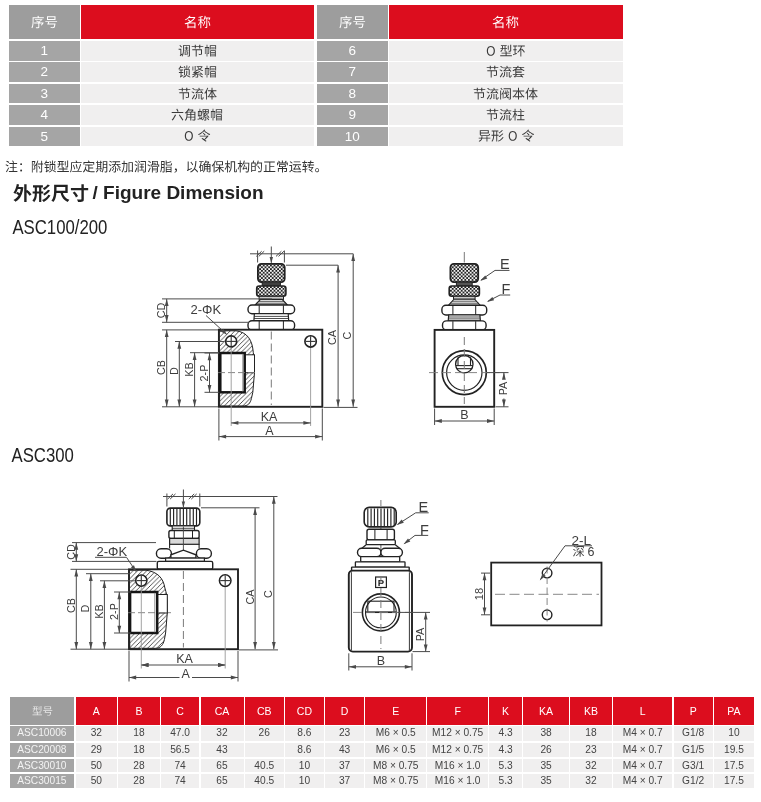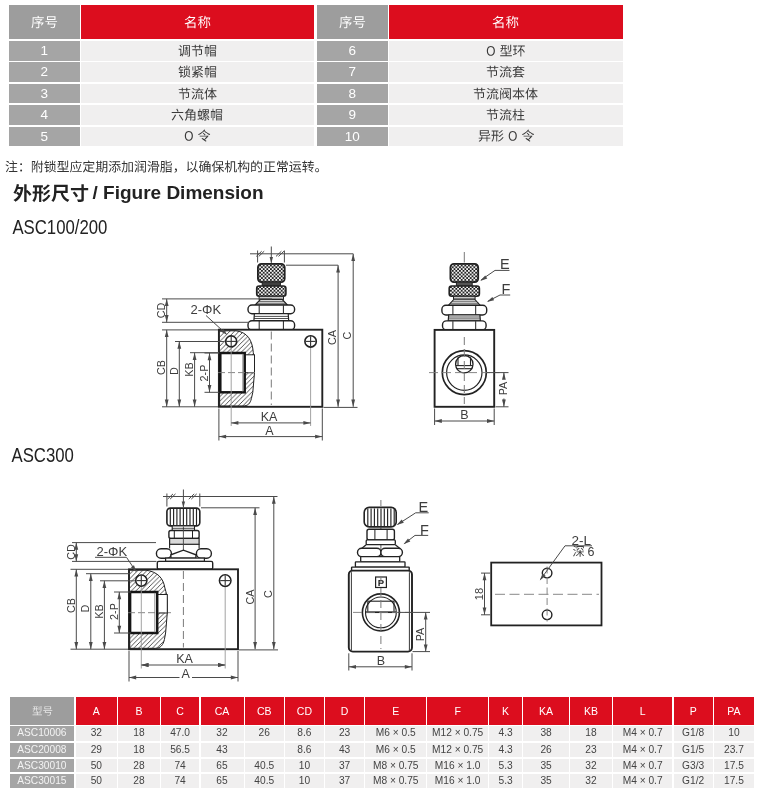--- a/index.html
+++ b/index.html
@@ -551,21 +551,21 @@
 <div class="abs" style="left:489.1px;top:742.7px;width:33.0px;height:14.4px;font-size:10.2px;color:#444;font-weight:400;text-align:center;line-height:14.4px;">4.3</div>
 <div class="abs" style="left:523.3px;top:742.7px;width:45.5px;height:14.4px;background:#f0efef;"></div>
 <div class="abs" style="left:523.3px;top:742.7px;width:45.5px;height:14.4px;font-size:10.2px;color:#444;font-weight:400;text-align:center;line-height:14.4px;">26</div>
 <div class="abs" style="left:570px;top:742.7px;width:41.8px;height:14.4px;background:#f0efef;"></div>
 <div class="abs" style="left:570px;top:742.7px;width:41.8px;height:14.4px;font-size:10.2px;color:#444;font-weight:400;text-align:center;line-height:14.4px;">23</div>
 <div class="abs" style="left:613px;top:742.7px;width:59.3px;height:14.4px;background:#f0efef;"></div>
 <div class="abs" style="left:613px;top:742.7px;width:59.3px;height:14.4px;font-size:10.2px;color:#444;font-weight:400;text-align:center;line-height:14.4px;">M4 × 0.7</div>
 <div class="abs" style="left:673.5px;top:742.7px;width:39.3px;height:14.4px;background:#f0efef;"></div>
 <div class="abs" style="left:673.5px;top:742.7px;width:39.3px;height:14.4px;font-size:10.2px;color:#444;font-weight:400;text-align:center;line-height:14.4px;">G1/5</div>
 <div class="abs" style="left:714px;top:742.7px;width:39.8px;height:14.4px;background:#f0efef;"></div>
-<div class="abs" style="left:714px;top:742.7px;width:39.8px;height:14.4px;font-size:10.2px;color:#444;font-weight:400;text-align:center;line-height:14.4px;">23.7</div>
+<div class="abs" style="left:714px;top:742.7px;width:39.8px;height:14.4px;font-size:10.2px;color:#444;font-weight:400;text-align:center;line-height:14.4px;">19.5</div>
 <div class="abs" style="left:9.5px;top:758.5px;width:64.8px;height:13.9px;background:#a5a5a5;"></div>
 <div class="abs" style="left:9.5px;top:758.5px;width:64.8px;height:13.9px;font-size:10.2px;color:#f3f3f3;font-weight:400;text-align:center;line-height:13.9px;">ASC30010</div>
 <div class="abs" style="left:75.5px;top:758.5px;width:41.6px;height:13.9px;background:#f0efef;"></div>
 <div class="abs" style="left:75.5px;top:758.5px;width:41.6px;height:13.9px;font-size:10.2px;color:#444;font-weight:400;text-align:center;line-height:13.9px;">50</div>
 <div class="abs" style="left:118.3px;top:758.5px;width:41.3px;height:13.9px;background:#f0efef;"></div>
 <div class="abs" style="left:118.3px;top:758.5px;width:41.3px;height:13.9px;font-size:10.2px;color:#444;font-weight:400;text-align:center;line-height:13.9px;">28</div>
 <div class="abs" style="left:160.8px;top:758.5px;width:38.5px;height:13.9px;background:#f0efef;"></div>
 <div class="abs" style="left:160.8px;top:758.5px;width:38.5px;height:13.9px;font-size:10.2px;color:#444;font-weight:400;text-align:center;line-height:13.9px;">74</div>
 <div class="abs" style="left:200.5px;top:758.5px;width:43.0px;height:13.9px;background:#f0efef;"></div>
 <div class="abs" style="left:200.5px;top:758.5px;width:43.0px;height:13.9px;font-size:10.2px;color:#444;font-weight:400;text-align:center;line-height:13.9px;">65</div>
@@ -581,21 +581,21 @@
 <div class="abs" style="left:427.4px;top:758.5px;width:60.5px;height:13.9px;font-size:10.2px;color:#444;font-weight:400;text-align:center;line-height:13.9px;">M16 × 1.0</div>
 <div class="abs" style="left:489.1px;top:758.5px;width:33.0px;height:13.9px;background:#f0efef;"></div>
 <div class="abs" style="left:489.1px;top:758.5px;width:33.0px;height:13.9px;font-size:10.2px;color:#444;font-weight:400;text-align:center;line-height:13.9px;">5.3</div>
 <div class="abs" style="left:523.3px;top:758.5px;width:45.5px;height:13.9px;background:#f0efef;"></div>
 <div class="abs" style="left:523.3px;top:758.5px;width:45.5px;height:13.9px;font-size:10.2px;color:#444;font-weight:400;text-align:center;line-height:13.9px;">35</div>
 <div class="abs" style="left:570px;top:758.5px;width:41.8px;height:13.9px;background:#f0efef;"></div>
 <div class="abs" style="left:570px;top:758.5px;width:41.8px;height:13.9px;font-size:10.2px;color:#444;font-weight:400;text-align:center;line-height:13.9px;">32</div>
 <div class="abs" style="left:613px;top:758.5px;width:59.3px;height:13.9px;background:#f0efef;"></div>
 <div class="abs" style="left:613px;top:758.5px;width:59.3px;height:13.9px;font-size:10.2px;color:#444;font-weight:400;text-align:center;line-height:13.9px;">M4 × 0.7</div>
 <div class="abs" style="left:673.5px;top:758.5px;width:39.3px;height:13.9px;background:#f0efef;"></div>
-<div class="abs" style="left:673.5px;top:758.5px;width:39.3px;height:13.9px;font-size:10.2px;color:#444;font-weight:400;text-align:center;line-height:13.9px;">G3/3</div>
+<div class="abs" style="left:673.5px;top:758.5px;width:39.3px;height:13.9px;font-size:10.2px;color:#444;font-weight:400;text-align:center;line-height:13.9px;">G3/1</div>
 <div class="abs" style="left:714px;top:758.5px;width:39.8px;height:13.9px;background:#f0efef;"></div>
 <div class="abs" style="left:714px;top:758.5px;width:39.8px;height:13.9px;font-size:10.2px;color:#444;font-weight:400;text-align:center;line-height:13.9px;">17.5</div>
 <div class="abs" style="left:9.5px;top:773.8px;width:64.8px;height:14.7px;background:#a5a5a5;"></div>
 <div class="abs" style="left:9.5px;top:773.8px;width:64.8px;height:14.7px;font-size:10.2px;color:#f3f3f3;font-weight:400;text-align:center;line-height:14.7px;">ASC30015</div>
 <div class="abs" style="left:75.5px;top:773.8px;width:41.6px;height:14.7px;background:#f0efef;"></div>
 <div class="abs" style="left:75.5px;top:773.8px;width:41.6px;height:14.7px;font-size:10.2px;color:#444;font-weight:400;text-align:center;line-height:14.7px;">50</div>
 <div class="abs" style="left:118.3px;top:773.8px;width:41.3px;height:14.7px;background:#f0efef;"></div>
 <div class="abs" style="left:118.3px;top:773.8px;width:41.3px;height:14.7px;font-size:10.2px;color:#444;font-weight:400;text-align:center;line-height:14.7px;">28</div>
 <div class="abs" style="left:160.8px;top:773.8px;width:38.5px;height:14.7px;background:#f0efef;"></div>
 <div class="abs" style="left:160.8px;top:773.8px;width:38.5px;height:14.7px;font-size:10.2px;color:#444;font-weight:400;text-align:center;line-height:14.7px;">74</div>

